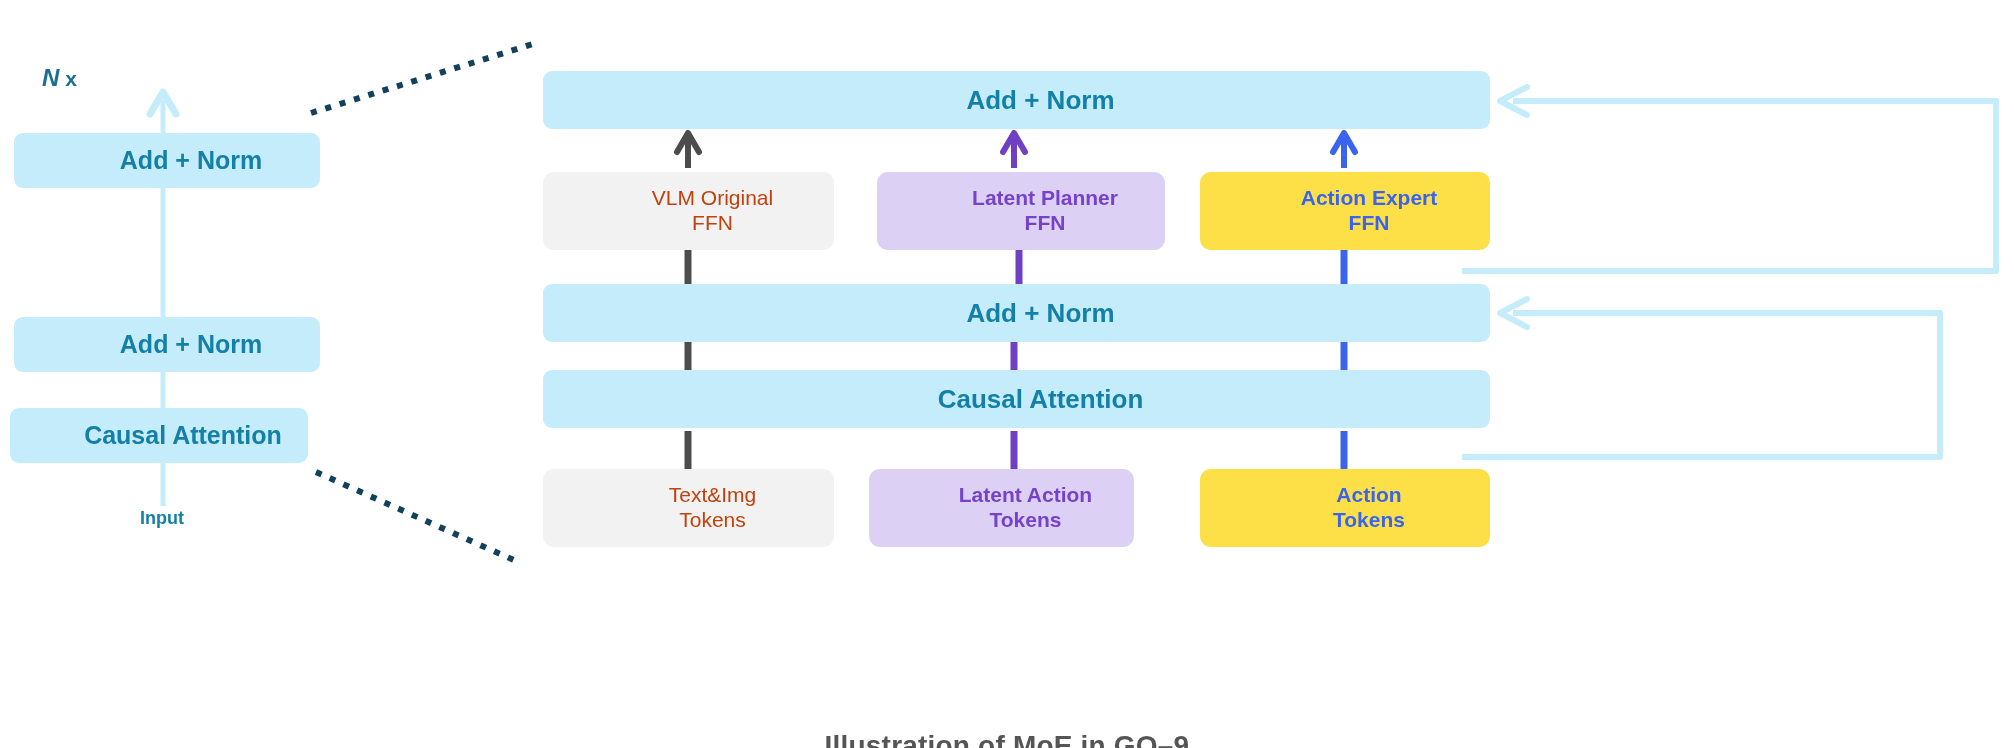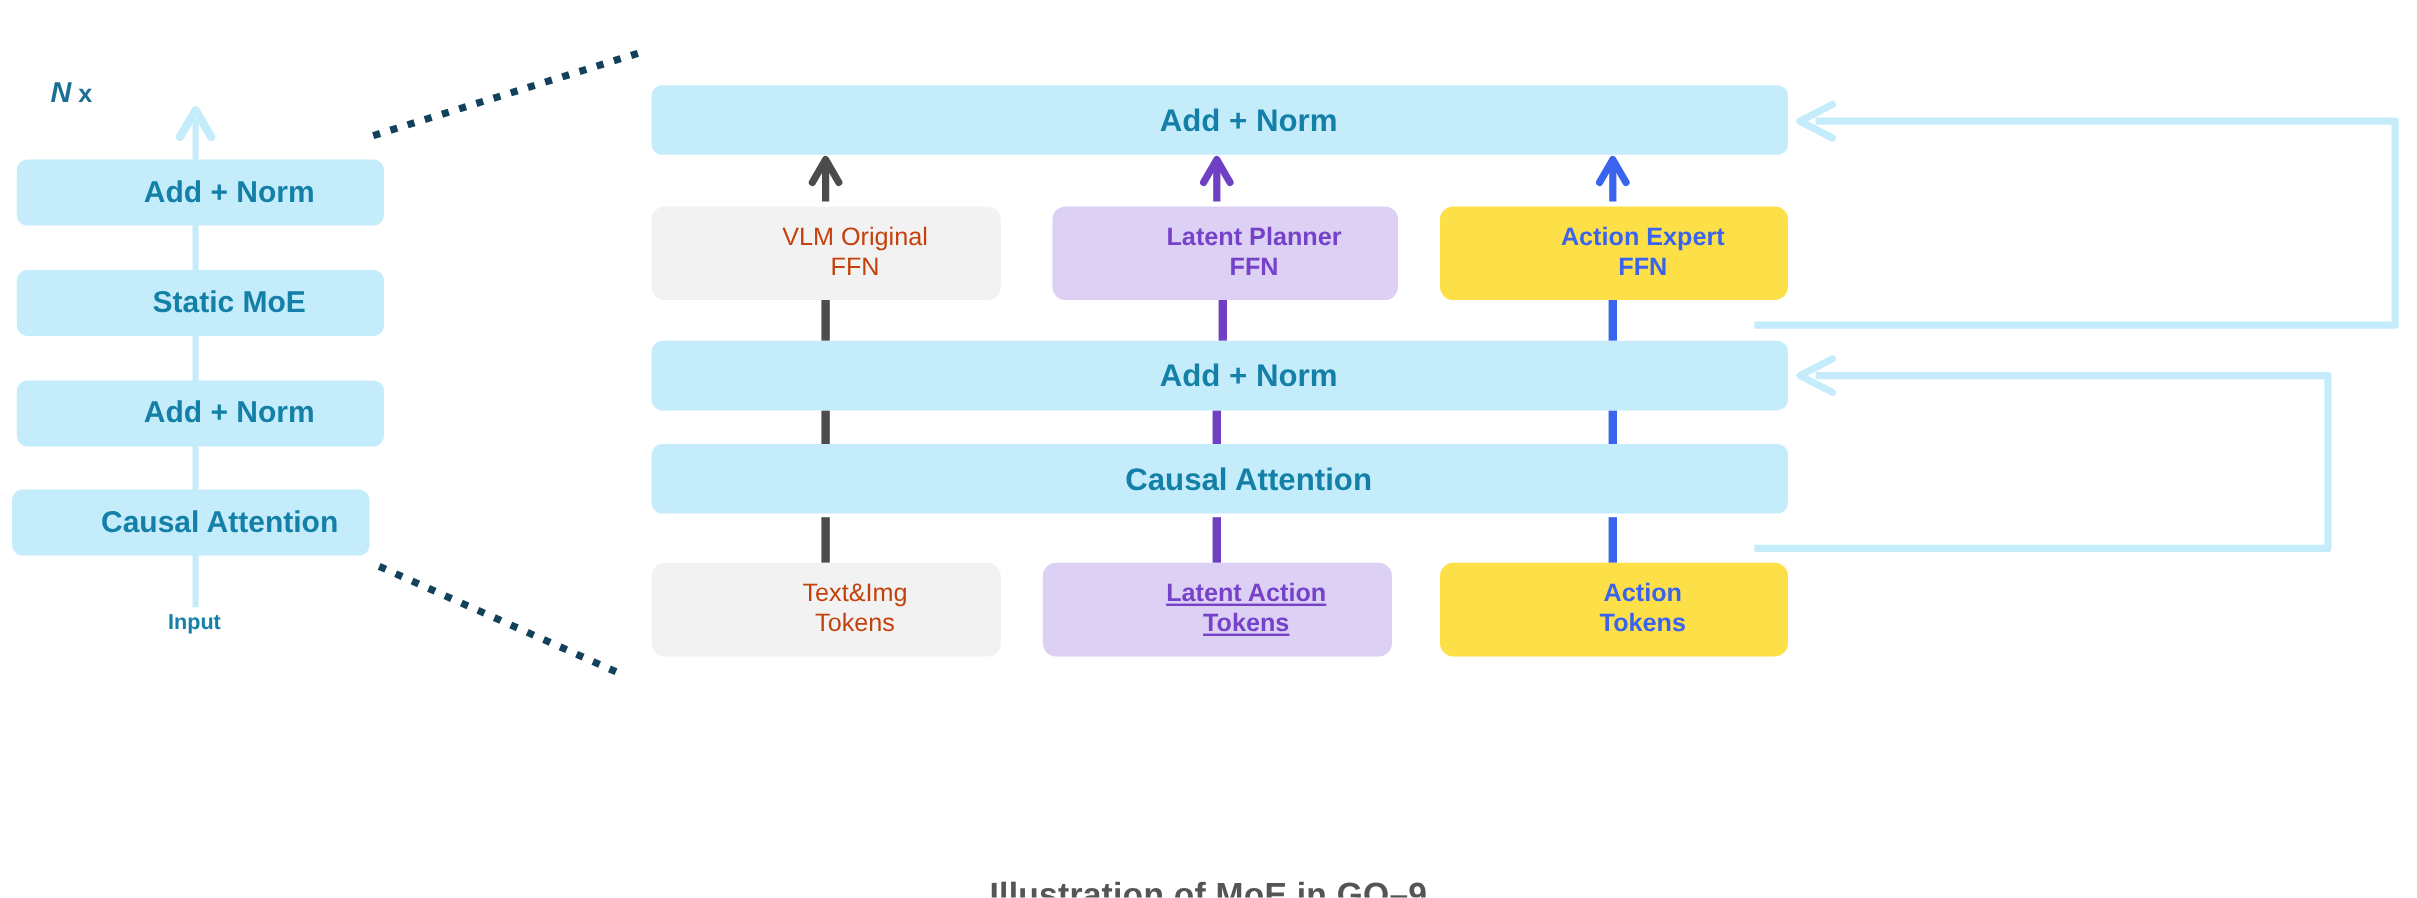--- a/index.html
+++ b/index.html
@@ -89,21 +89,21 @@
   .col-vlm     { background: #f2f2f2; color: #c2410c; font-weight: normal; }
   .col-latent  { background: #ddd0f5; color: #7542c9; }
   .col-action  { background: #fde047; color: #3a63ee; }
 
   
   #ffn-vlm    { left: 543px;  width: 291px; top: 132px; }
   #ffn-latent { left: 877px;  width: 288px; top: 132px; }
   #ffn-action { left: 1200px; width: 290px; top: 132px; }
   
   #tok-vlm    { left: 543px;  width: 291px; top: 429px; }
-  #tok-latent { left: 869px;  width: 291px; top: 429px; text-decoration: underline; }
+  #tok-latent { left: 869px;  width: 265px; top: 429px; }
   #tok-action { left: 1200px; width: 290px; top: 429px; }
 
   
   #caption {
     position: absolute;
     left: 0; right: 0;
     top: 690px;
     text-align: center;
     color: #555555;
     font-size: 28px;
@@ -171,21 +171,20 @@
     <g>
       <path d="M1462,417 L1940,417 L1940,273 L1513,273" fill="none" stroke="#c5ecfb" stroke-width="6" stroke-linejoin="round"></path>
       <path d="M1527,259 L1500,273 L1527,287" fill="none" stroke="#c5ecfb" stroke-width="6" stroke-linecap="round" stroke-linejoin="round"></path>
     </g>
   </svg>
 
   <div id="lp-nx"><span class="nx-n">N</span><span class="nx-x"> x</span></div>
 
   <div class="box lp-box" id="lp-addnorm-top">Add + Norm</div>
 
-  <div class="box lp-box" id="lp-staticmoe">Static MoE</div>
 
   <div class="box lp-box" id="lp-addnorm-bot">Add + Norm</div>
 
   <div class="box lp-box" id="lp-causalattn">Causal Attention</div>
 
   <div id="lp-input">Input</div>
 
   <div class="box wide" id="rp-addnorm-top">Add + Norm</div>
 
   <div class="box col-box col-vlm" id="ffn-vlm">VLM Original

